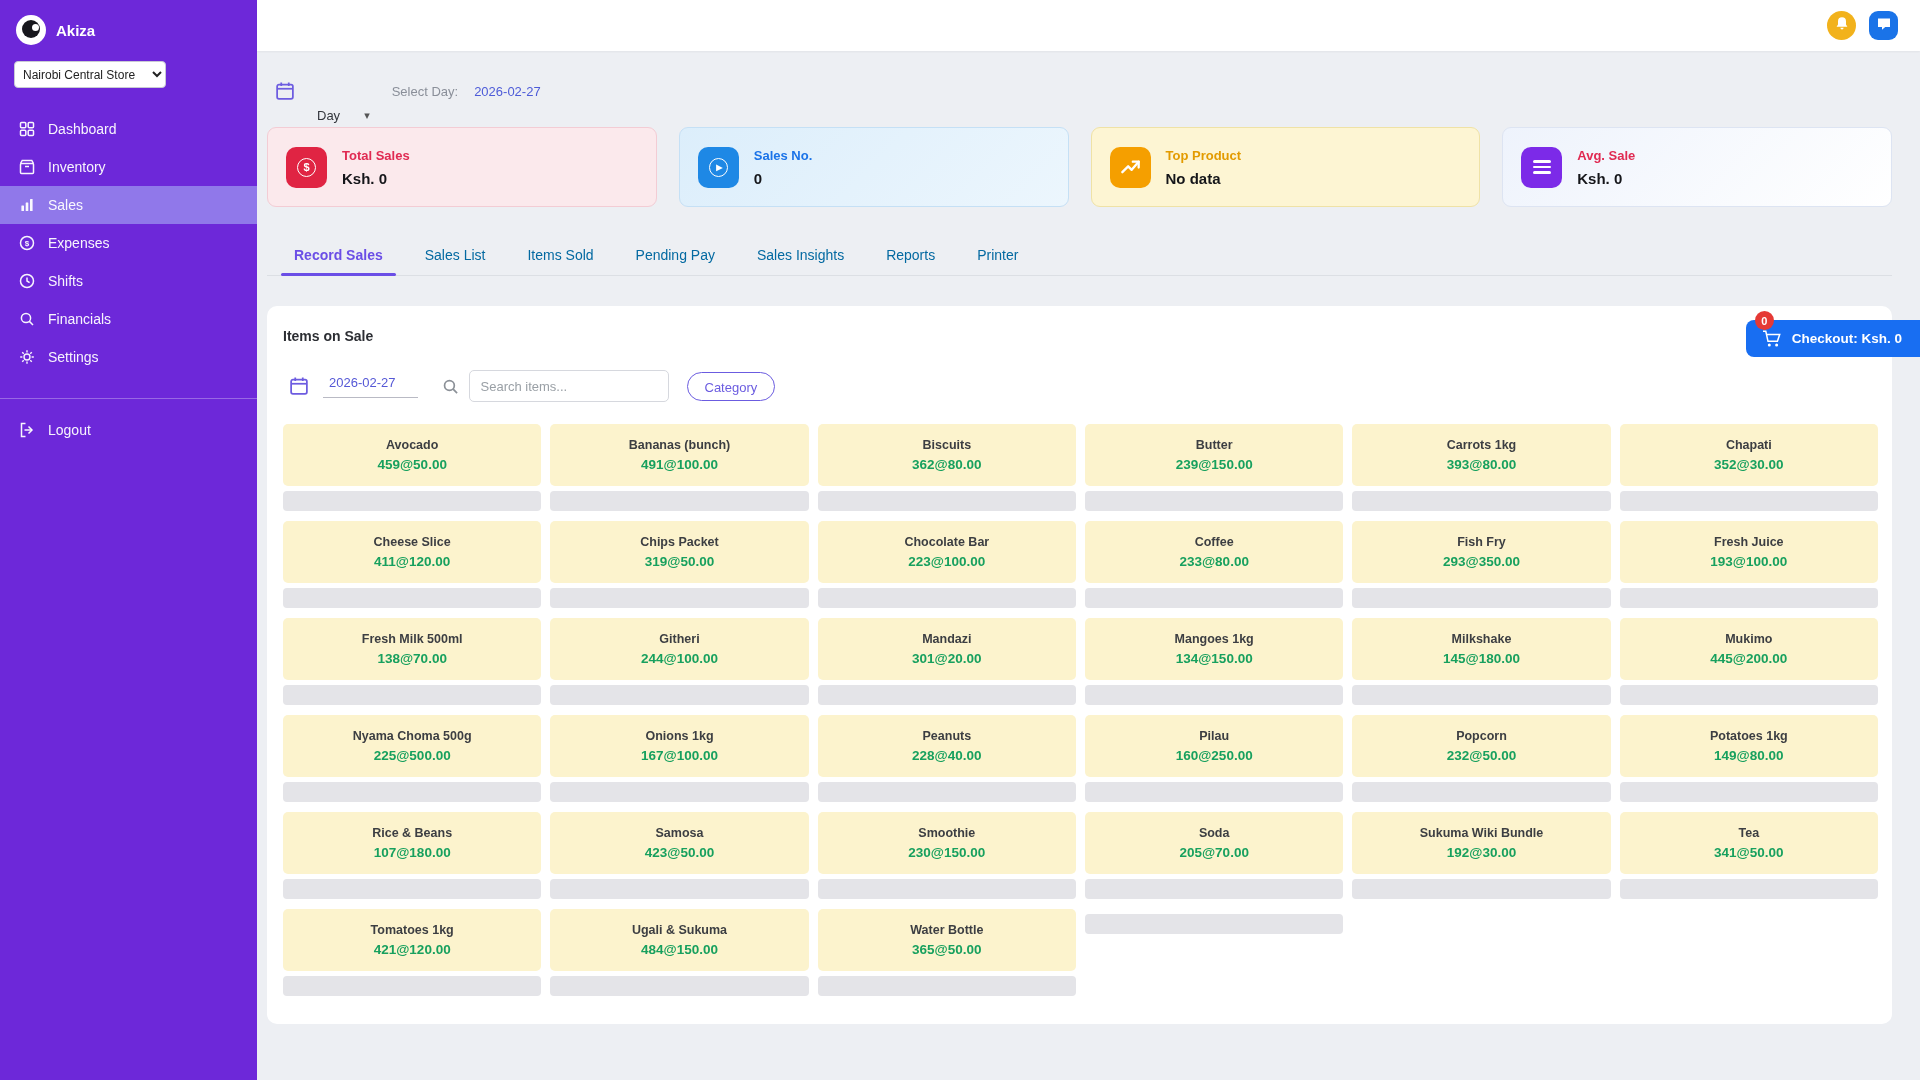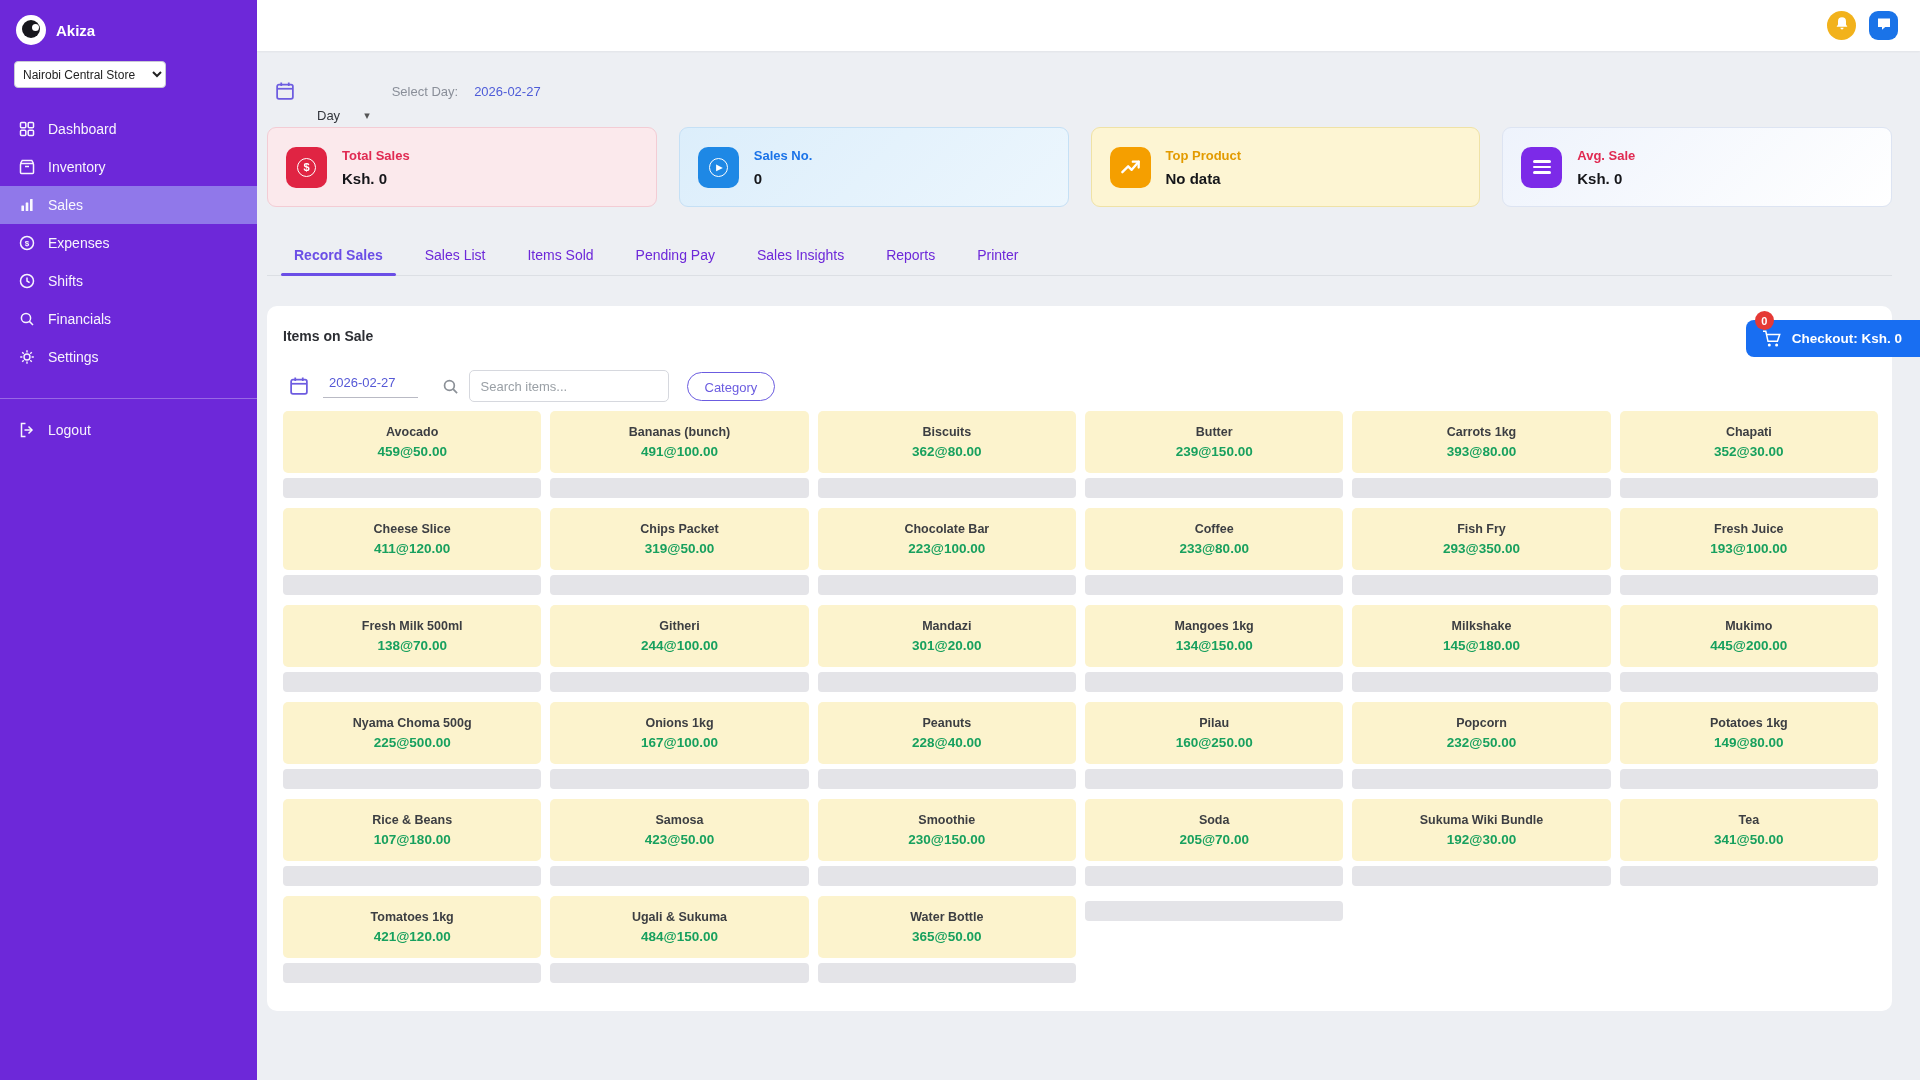--- a/index.html
+++ b/index.html
@@ -48,21 +48,21 @@
   .stat-icon svg { width:21px; height:21px; }
   .ic-circle { width:19px; height:19px; border:1.8px solid #fff; border-radius:50%; display:flex; align-items:center; justify-content:center; font-size:11px; font-weight:700; color:#fff; }
   .ic-circle.play { font-size:8px; padding-left:2px; }
   .ic-lines { display:flex; flex-direction:column; gap:3px; width:18px; }
   .ic-lines i { display:block; height:2.6px; background:#fff; border-radius:2px; }
   .stat-title { font-size:13px; font-weight:700; }
   .stat-value { font-size:15px; font-weight:700; color:#15161a; margin-top:7px; }
 
   
   .tabs { display:flex; margin-top:28px; border-bottom:1px solid #dcdfe4; padding-left:6px; }
-  .tab { padding:12px 21px; font-size:14px; color:#6d28d9; cursor:pointer; position:relative; white-space:nowrap; }
+  .tab { padding:12px 21px; font-size:14px; color:#0369a1; cursor:pointer; position:relative; white-space:nowrap; }
   .tab.active { color:#6b4ee6; font-weight:700; }
   .tab.active::after { content:""; position:absolute; left:8px; right:8px; bottom:-1px; height:3px; background:#6b4ee6; border-radius:2px; }
 
   
   .panel { background:#fff; border-radius:10px; margin-top:30px; padding:22px 14px 28px 16px; position:relative; }
   .panel-title { font-size:14px; font-weight:700; color:#2c2e33; }
   .checkout-btn { position:absolute; right:-28px; top:14px; height:37px; background:#186ef2; color:#fff; border:none; border-radius:8px 0 0 8px; display:flex; align-items:center; gap:10px; padding:0 18px 0 16px; font-size:13.5px; font-weight:700; cursor:pointer; font-family:"Liberation Sans",sans-serif; }
   .checkout-btn svg { width:20px; height:18px; }
   .cart-badge { position:absolute; left:9px; top:-9px; min-width:19px; height:19px; background:#e53935; color:#fff; border-radius:50%; font-size:11px; font-weight:700; display:flex; align-items:center; justify-content:center; }
   .cart-wrap { position:relative; display:inline-flex; }
@@ -70,21 +70,21 @@
   .items-filter { display:flex; align-items:center; margin-top:26px; padding-left:6px; }
   .date-input { color:#5558d6; font-size:13px; border-bottom:1px solid #b9bac4; padding:0 22px 7px 6px; margin-left:14px; cursor:pointer; }
   .search-ic { color:#8b9097; margin-left:24px; }
   .icon-17 { width:17px; height:17px; display:inline-flex; }
   .icon-17 svg { width:17px; height:17px; }
   .search-input { width:200px; height:32px; border:1px solid #d6d8de; border-radius:5px; padding:4px 11px; font-size:13px; margin-left:10px; color:#333; font-family:"Liberation Sans",sans-serif; }
   .search-input::placeholder { color:#9aa0a6; }
   .category-btn { border:1px solid #6b5ce0; color:#6b5ce0; background:#fff; border-radius:15px; height:29px; padding:7px 17px; font-size:13px; margin-left:18px; cursor:pointer; font-family:"Liberation Sans",sans-serif; }
 
   
-  .grid { display:grid; grid-template-columns:repeat(6,1fr); gap:10px 9px; margin-top:9px; }
+  .grid { display:grid; grid-template-columns:repeat(6,1fr); gap:10px 9px; margin-top:22px; }
   .product { cursor:pointer; }
   .product-top { background:#fcf3cd; border-radius:5px; height:62px; display:flex; flex-direction:column; align-items:center; justify-content:center; gap:5px; padding:0 4px; text-align:center; }
   .product-name { font-size:12.5px; font-weight:700; color:#3c3e42; }
   .product-price { font-size:13.5px; font-weight:700; color:#17a05e; }
   .product-bar { height:20px; background:#e4e4e8; border-radius:4px; margin-top:5px; }
 </style>
 </head>
 <body>
 
 <aside class="sidebar">

